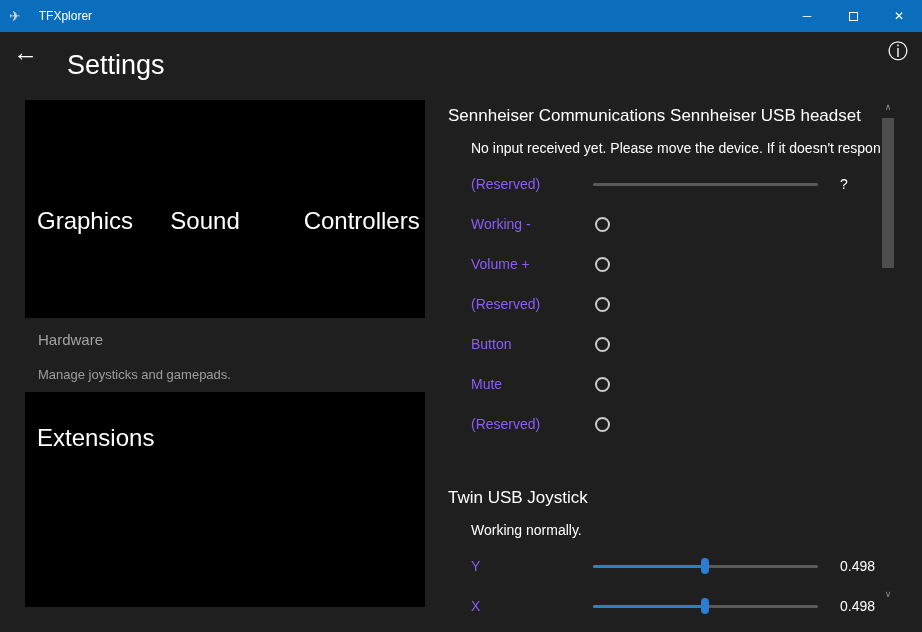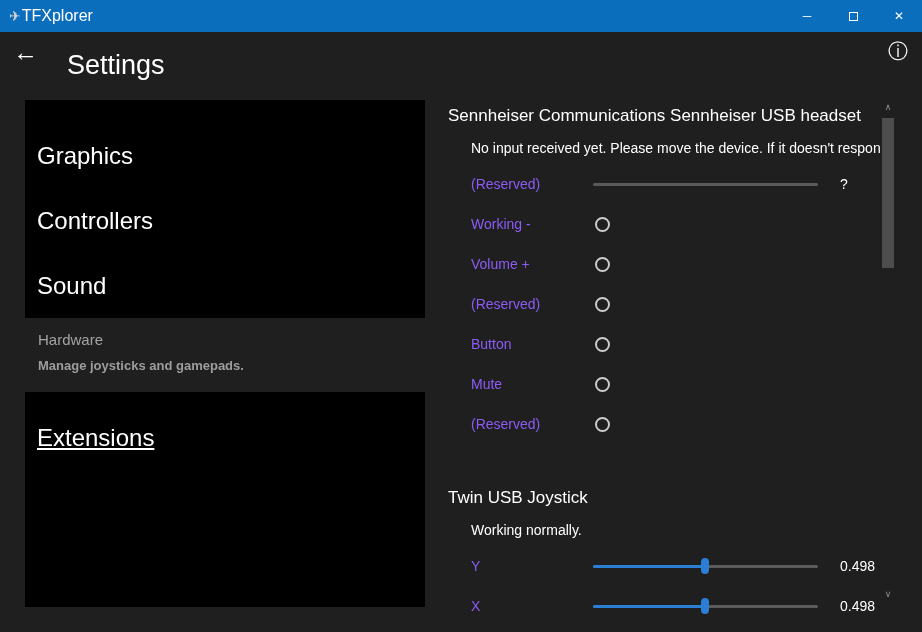--- a/index.html
+++ b/index.html
@@ -9,37 +9,37 @@
   *{box-sizing:border-box;}
   html,body{margin:0;padding:0;}
   body{
     width:922px;height:632px;position:relative;overflow:hidden;
     background:var(--bg);color:var(--text);
     font-family:"Liberation Sans",sans-serif;
   }
   
   .titlebar{position:absolute;top:0;left:0;right:0;height:32px;background:var(--titlebar);display:flex;align-items:center;}
   .app-icon{margin-left:9px;font-size:14px;color:#d8d8d8;line-height:1;}
-  .app-title{margin-left:1px;font-size:16px;color:#fff;}
+  .app-title{margin-left:18px;font-size:12px;color:#fff;}
   .win-buttons{margin-left:auto;display:flex;height:100%;}
   .win-btn{width:46px;height:32px;display:flex;align-items:center;justify-content:center;font-size:12px;color:#fff;cursor:pointer;}
   .max-box{width:9px;height:9px;border:1px solid #fff;display:inline-block;}
   
   .back{position:absolute;left:13px;top:40px;background:none;border:none;color:#fff;font-size:25px;line-height:1;padding:0;cursor:pointer;}
   .page-title{position:absolute;left:55px;top:38px;margin:12px;font-size:27px;font-weight:400;color:#fff;}
   .info-btn{position:absolute;right:14px;top:41px;background:none;border:none;color:#fff;font-size:20px;line-height:1;padding:0;cursor:pointer;}
   
   .sidebar{position:absolute;left:25px;top:100px;width:400px;}
   .nav-panel{background:var(--panel);}
-  .panel-top{height:218px;display:flex;flex-direction:column;padding-top:24px;}
+  .panel-top{height:218px;display:flex;padding-top:24px;}
   .nav-item{flex:1;display:flex;align-items:center;padding-left:12px;font-size:24px;font-weight:300;color:#fff;cursor:pointer;}
   .nav-sub{height:74px;padding:13px 0 0 13px;cursor:pointer;background:var(--bg);}
   .nav-sub-title{font-size:15px;color:#a3a3a3;}
-  .nav-sub-desc{font-size:13px;color:var(--muted);margin-top:10px;font-weight:bold;}
-  .panel-bottom{height:215px;display:flex;flex-direction:column;padding-top:26px;text-decoration:underline;}
+  .nav-sub-desc{font-size:13px;color:var(--muted);margin-top:19px;}
+  .panel-bottom{height:215px;display:flex;flex-direction:column;padding-top:26px;}
   .panel-bottom .nav-item{flex:none;height:40px;}
   
   .main{position:absolute;left:448px;top:100px;width:433px;overflow:hidden;}
   .device-heading{font-size:17px;font-weight:400;margin:6px 0 0 0;color:#fff;white-space:nowrap;}
   .device-heading.second{margin-top:44px;}
   .status{margin:14px 0 0 23px;font-size:14px;color:#fff;white-space:nowrap;overflow:hidden;}
   .rows{margin-top:8px;}
   .row{display:flex;align-items:center;height:40px;padding-left:23px;}
   .ctl-label{width:122px;font-size:14px;color:#8b5cf6;flex:none;}
   .slider{position:relative;width:225px;height:16px;flex:none;cursor:pointer;}
@@ -74,22 +74,22 @@
   </div>
 </div>
 
 <button class="back"><span>←</span></button>
 <h1 class="page-title">Settings</h1>
 <button class="info-btn"><span>ⓘ</span></button>
 
 <div class="sidebar">
   <div class="nav-panel panel-top">
     <div class="nav-item">Graphics</div>
+    <div class="nav-item">Sound</div>
     <div class="nav-item">Controllers</div>
-    <div class="nav-item">Sound</div>
   </div>
   <div class="nav-sub">
     <div class="nav-sub-title">Hardware</div>
     <div class="nav-sub-desc">Manage joysticks and gamepads.</div>
   </div>
   <div class="nav-panel panel-bottom">
     <div class="nav-item">Extensions</div>
   </div>
 </div>
 

